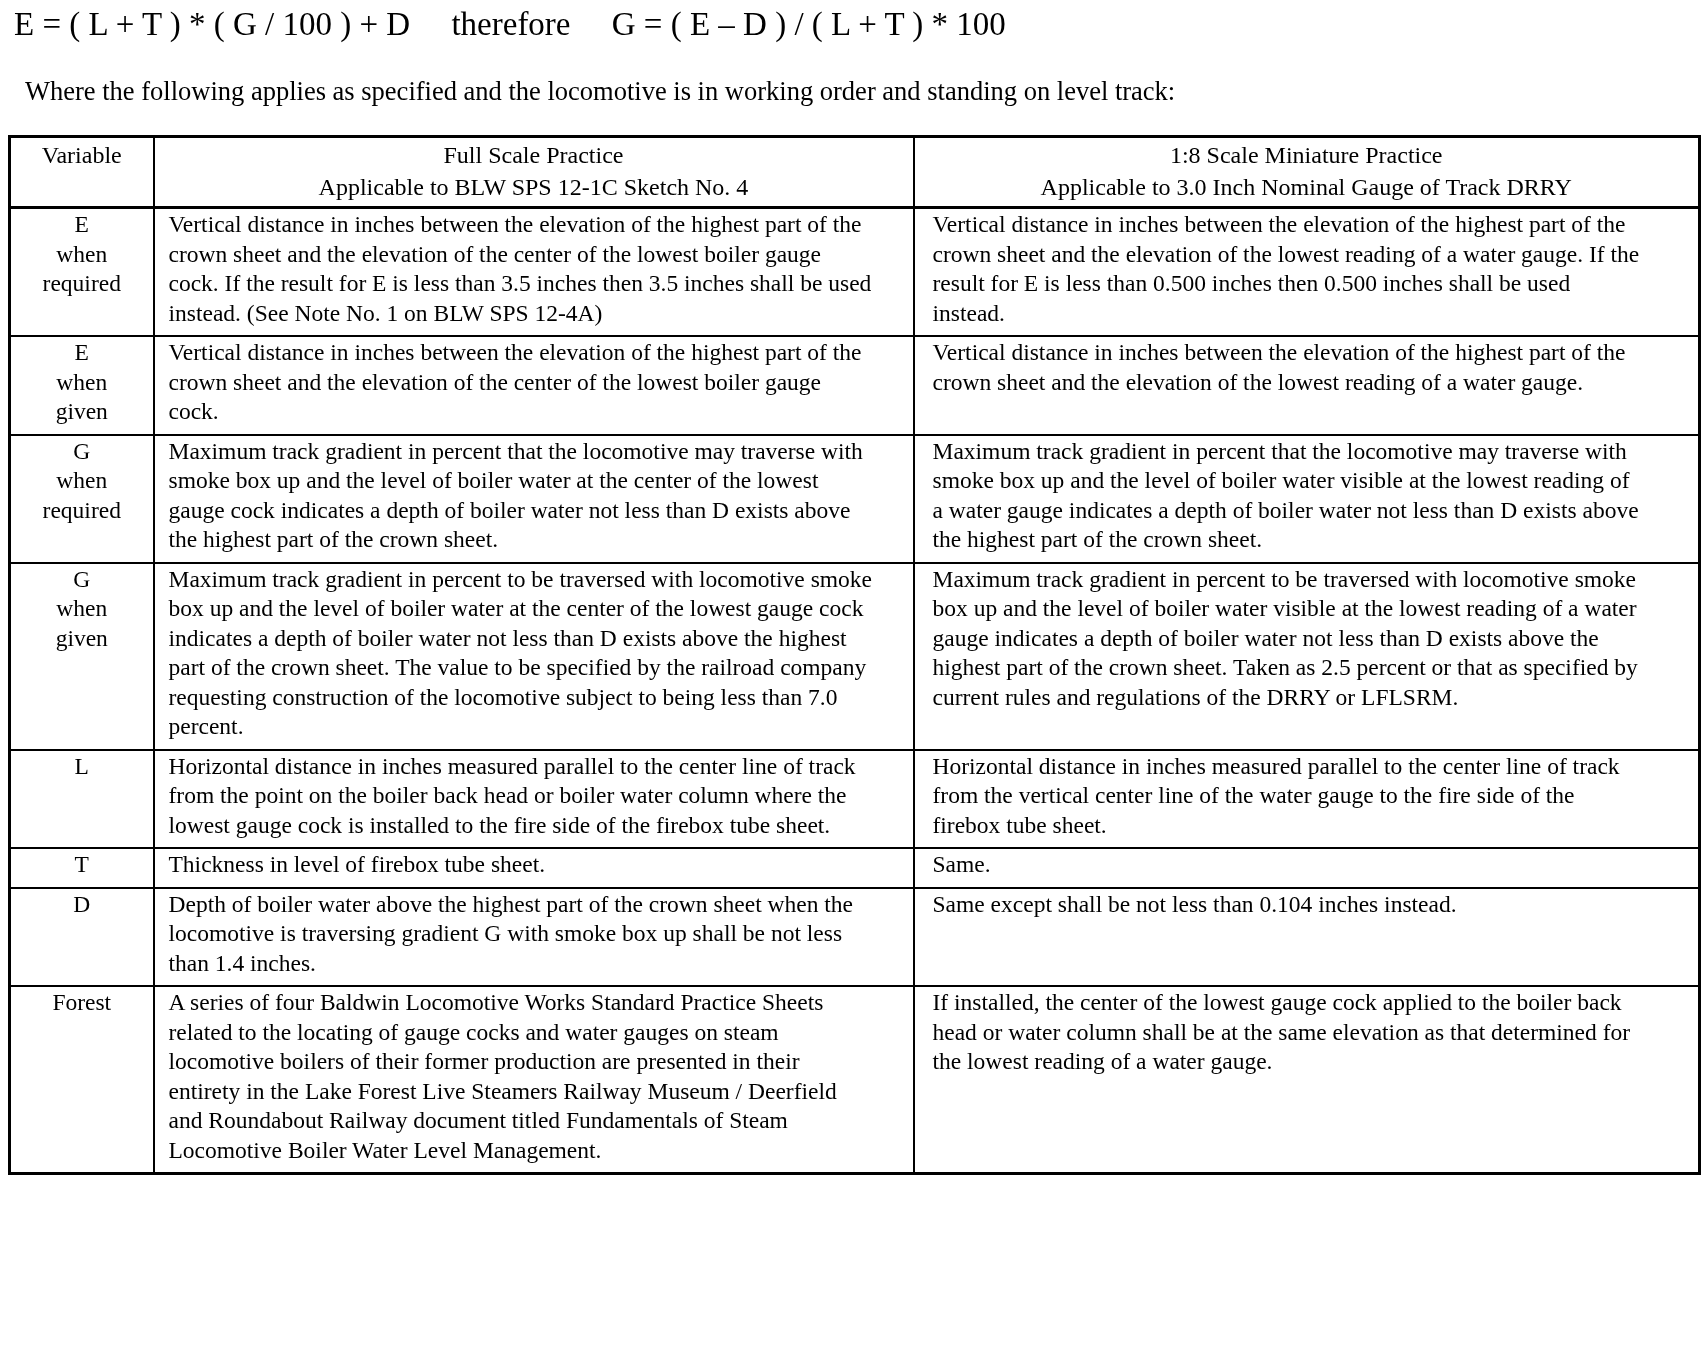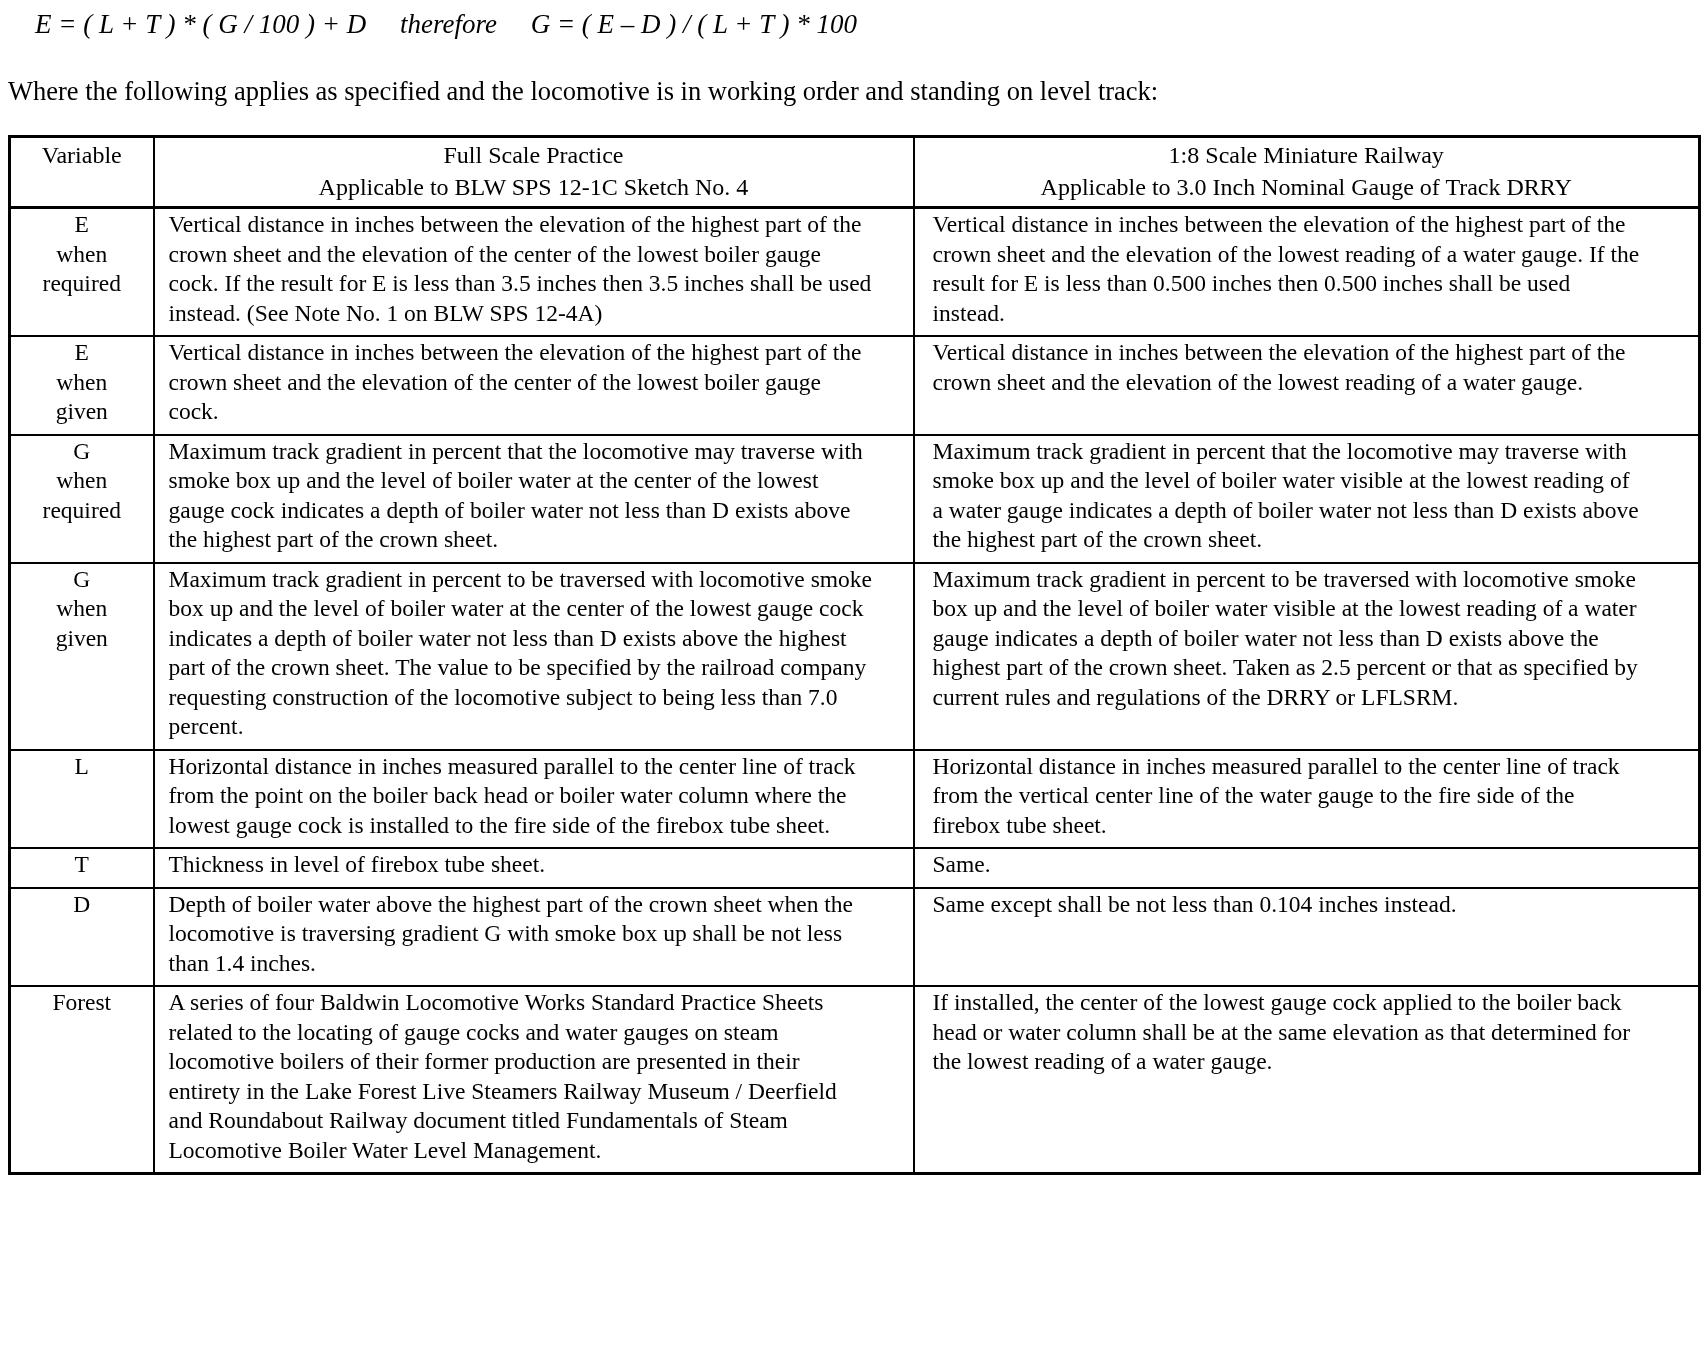--- a/index.html
+++ b/index.html
@@ -9,29 +9,29 @@
   }
   body {
     width: 1706px;
     color: #000000;
     font-family: "Liberation Serif", "DejaVu Serif", serif;
   }
   .page {
     padding: 8px 8px 4px 8px;
   }
   .formula-line {
-    font-size: 27px;
+    font-size: 33px;
     line-height: 33px;
-    margin-left: 27px;
+    margin-left: 6px;
     white-space: pre;
-    font-style: italic;
   }
   .intro-line {
     font-size: 26.5px;
     line-height: 33px;
+    margin-left: 17px;
     margin-top: 34px;
     white-space: nowrap;
   }
   table.spec-table {
     margin-top: 27px;
     border-collapse: collapse;
     table-layout: fixed;
     width: 1690px;
     border: 3px solid #000000;
     padding-left: 26px;
@@ -84,21 +84,21 @@
     <thead>
       <tr>
         <th>
           <div>Variable</div>
         </th>
         <th>
           <div>Full Scale Practice</div>
           <div>Applicable to BLW SPS 12-1C Sketch No. 4</div>
         </th>
         <th>
-          <div>1:8 Scale Miniature Railway</div>
+          <div>1:8 Scale Miniature Practice</div>
           <div>Applicable to 3.0 Inch Nominal Gauge of Track DRRY</div>
         </th>
       </tr>
     </thead>
     <tbody>
       <tr>
         <td class="var-cell">E
 when
 required</td>
         <td class="full-cell">Vertical distance in inches between the elevation of the highest part of the crown sheet and the elevation of the center of the lowest boiler gauge cock. If the result for E is less than 3.5 inches then 3.5 inches shall be used instead. (See Note No. 1 on BLW SPS 12-4A)</td>

